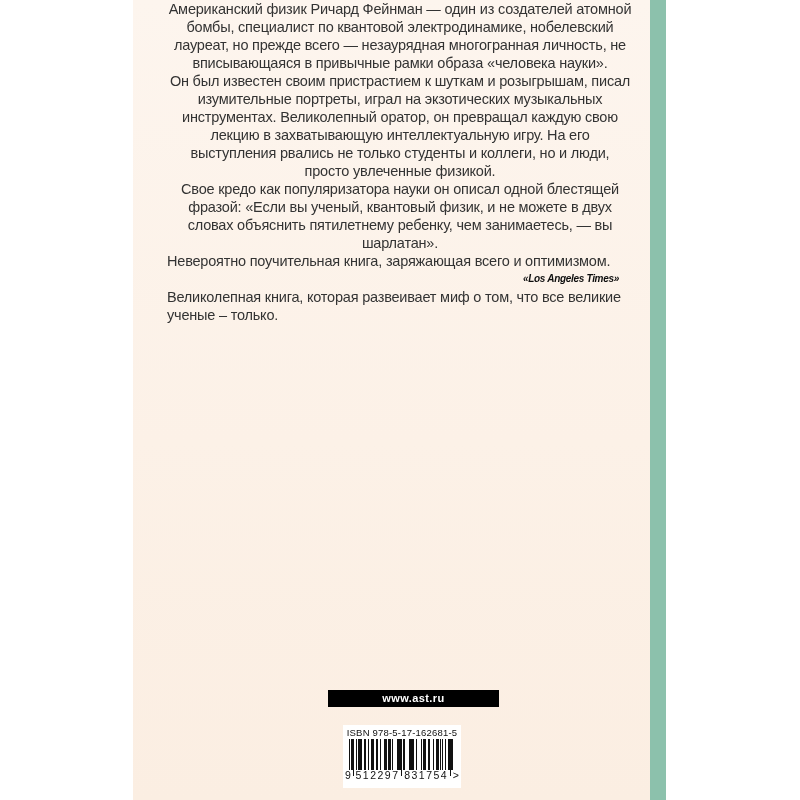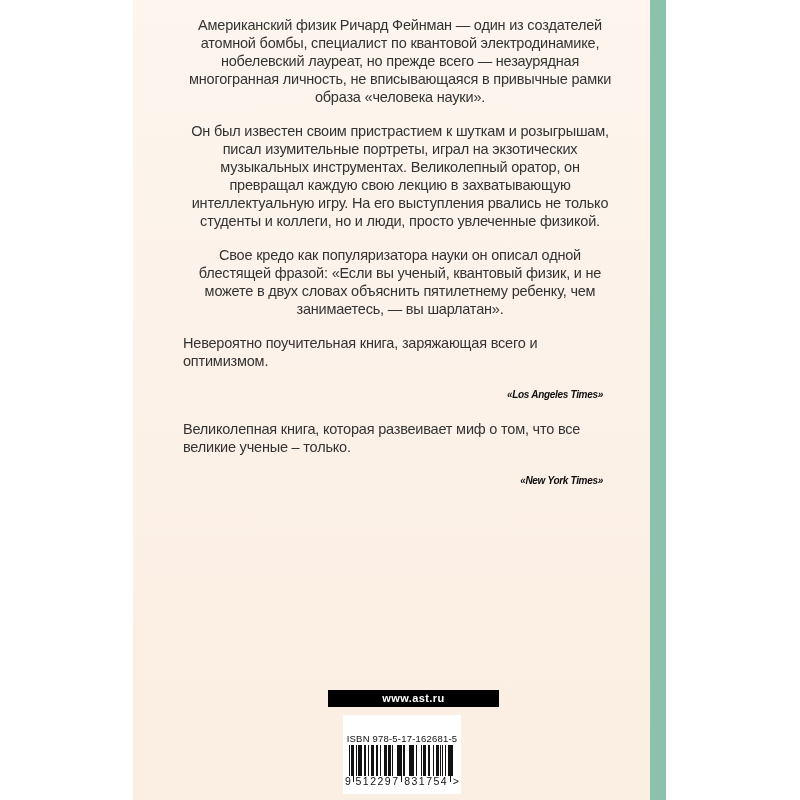--- a/index.html
+++ b/index.html
@@ -30,21 +30,21 @@
   
   .text-col {
     position: absolute;
     left: 34px; top: 0;
     width: 466px;
     color: #333333;
     font-size: 14.5px;
     line-height: 18px;
     letter-spacing: -0.2px;
   }
-  .text-col p { margin: 16px; }
+  .text-col p { margin: 0; }
   .para { text-align: center; margin-bottom: 18px; }
   .para-first { margin-top: 53px; }
   .para-last { margin-bottom: 35px; }
   .review-text { text-align: left; margin-bottom: 19px; }
   .review-source {
     text-align: right;
     padding-right: 14px;
     margin-bottom: 18px;
     font-weight: bold;
     font-style: italic;
@@ -64,23 +64,23 @@
     color: #ffffff;
     font-size: 11px;
     font-weight: bold;
     text-align: center;
     line-height: 17px;
     letter-spacing: 0.4px;
   }
   .barcode-box {
     width: 118px;
     height: 61px;
-    margin: 8px auto 0;
+    margin: 18px auto 0;
     background: #ffffff;
-    padding-top: 18px;
+    padding-top: 2px;
   }
   .isbn-line {
     font-size: 9.5px;
     color: #111111;
     text-align: center;
     letter-spacing: 0.2px;
     line-height: 11px;
     white-space: nowrap;
   }
   .bars {
@@ -115,21 +115,20 @@
 
     <div class="text-col">
       <p class="para para-first">Американский физик Ричард Фейнман — один из создателей атомной бомбы, специалист по квантовой электродинамике, нобелевский лауреат, но прежде всего — незаурядная многогранная личность, не вписывающаяся в привычные рамки образа «человека науки».</p>
       <p class="para">Он был известен своим пристрастием к шуткам и розыгрышам, писал изумительные портреты, играл на экзотических музыкальных инструментах. Великолепный оратор, он превращал каждую свою лекцию в захватывающую интеллектуальную игру. На его выступления рвались не только студенты и коллеги, но и люди, просто увлеченные физикой.</p>
       <p class="para para-last">Свое кредо как популяризатора науки он описал одной блестящей фразой: «Если вы ученый, квантовый физик, и не можете в двух словах объяснить пятилетнему ребенку, чем занимаетесь, — вы шарлатан».</p>
 
       <p class="review-text">Невероятно поучительная книга, заряжающая всего и оптимизмом.</p>
       <p class="review-source">«Los Angeles Times»</p>
 
       <p class="review-text">Великолепная книга, которая развеивает миф о том, что все великие ученые – только.</p>
-      <p class="review-source">«New York Times»</p>
     </div>
 
     <div class="barcode-wrap">
       <div class="site-banner">www.ast.ru</div>
       <div class="barcode-box">
         <div class="isbn-line">ISBN 978-5-17-162681-5</div>
         <div class="bars"></div>
         <div class="digits-row">
           <span>9</span>
           <span class="guard"></span>

